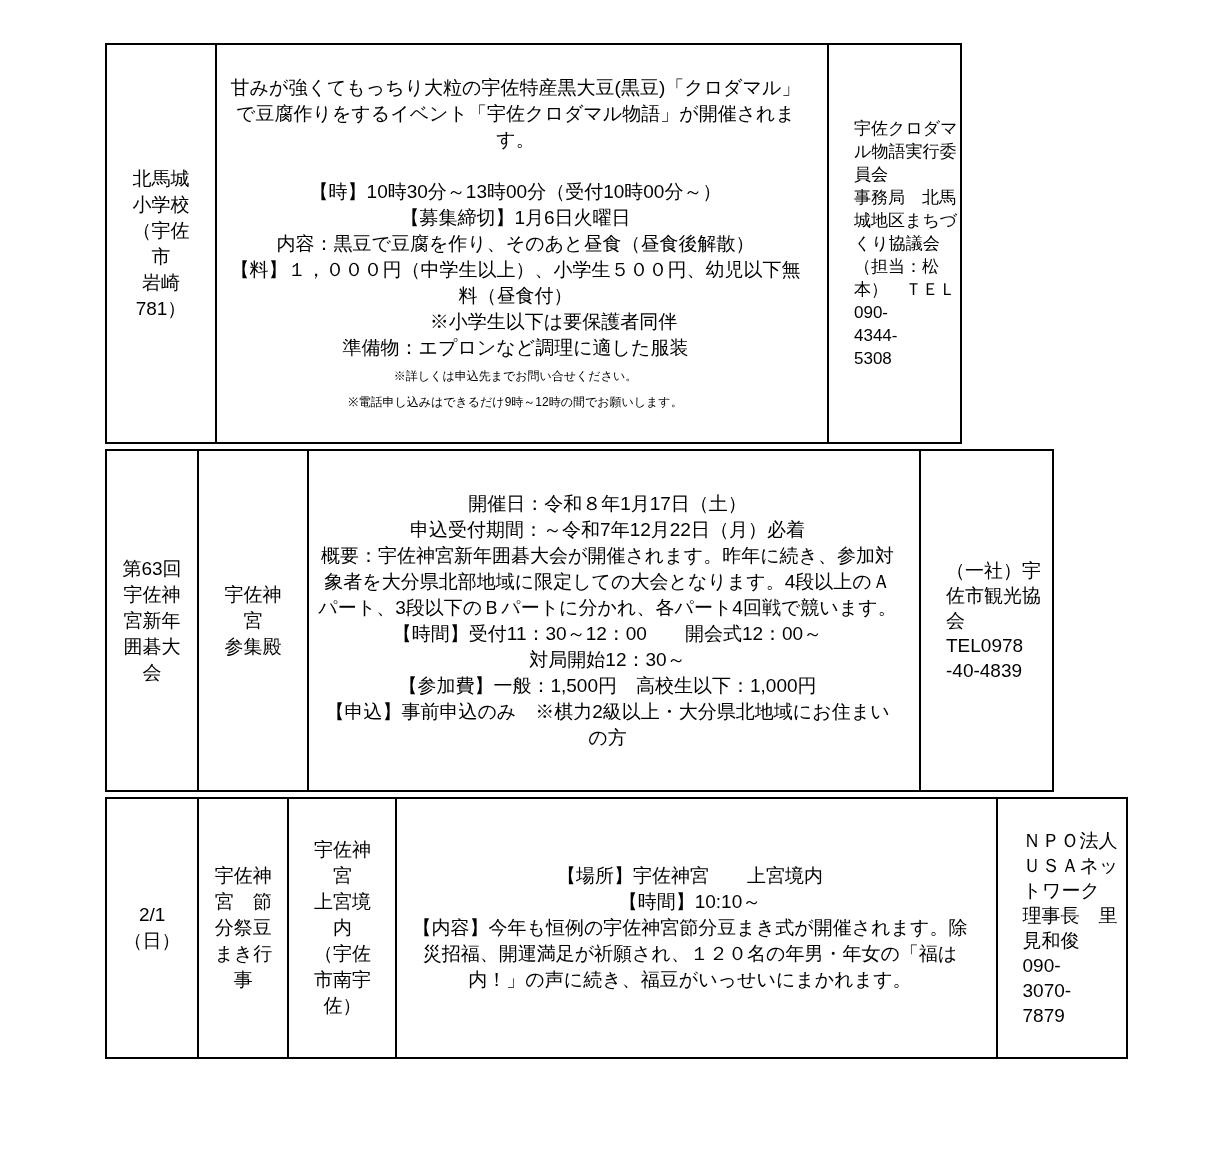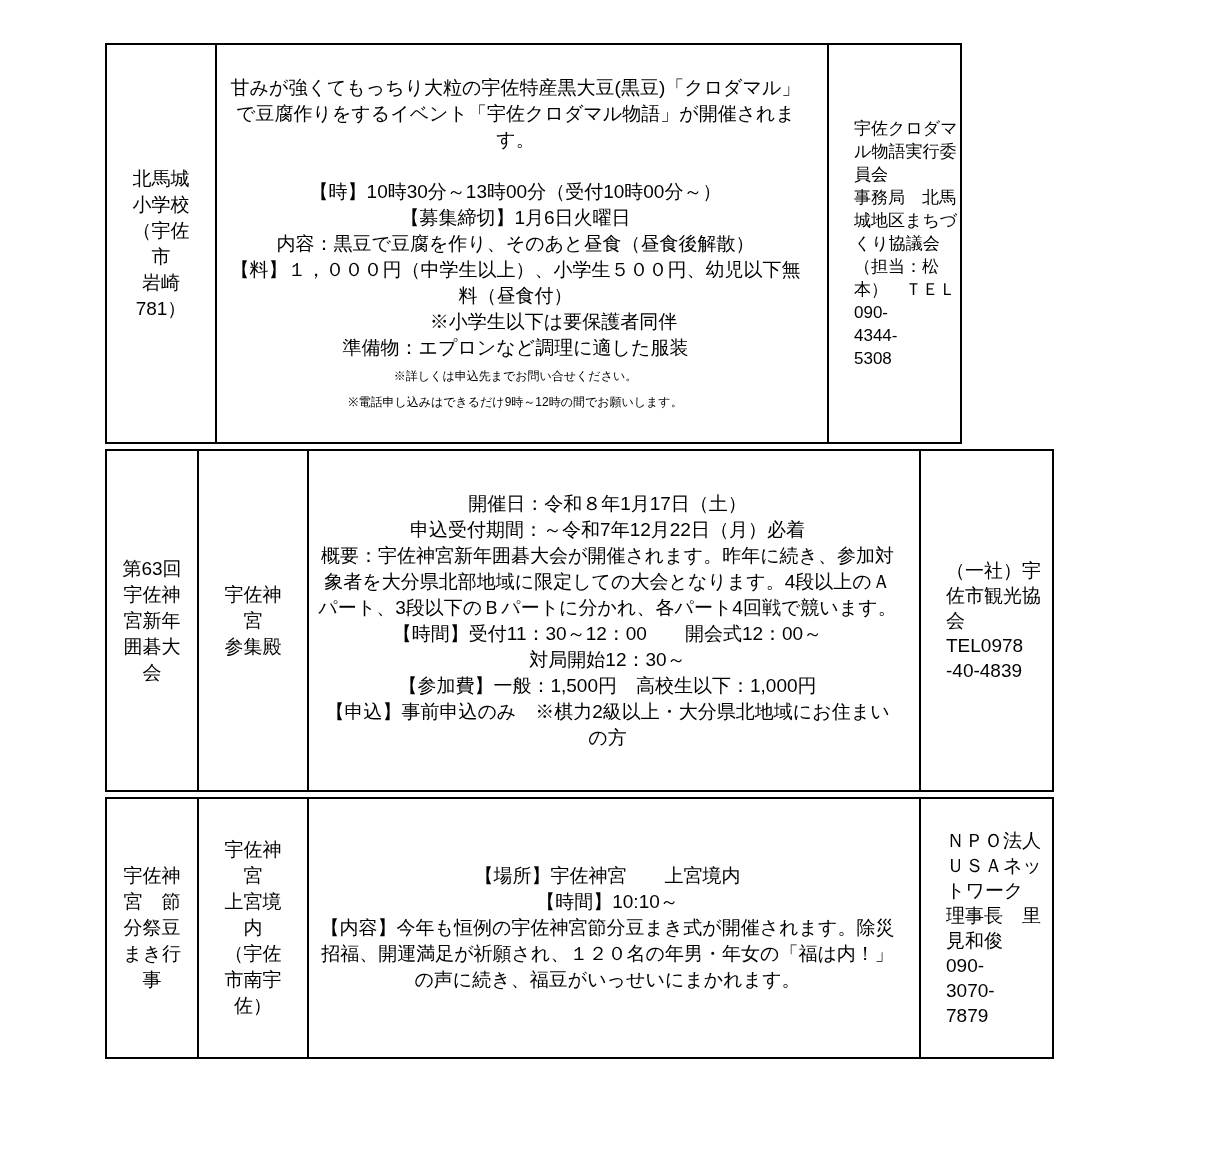--- a/index.html
+++ b/index.html
@@ -130,20 +130,24 @@
     <div class="cell col-contact">
       <div class="cell-inner">（一社）宇
 佐市観光協
 会
 TEL0978
 -40-4839</div>
     </div>
   </div>
 
   <div class="event-row row-3">
+    <div class="cell col-date align-center">
+      <div class="cell-inner">2/1
+（日）</div>
+    </div>
     <div class="cell col-event align-center">
       <div class="cell-inner">宇佐神
 宮　節
 分祭豆
 まき行
 事</div>
     </div>
     <div class="cell col-location align-center">
       <div class="cell-inner">宇佐神
 宮

